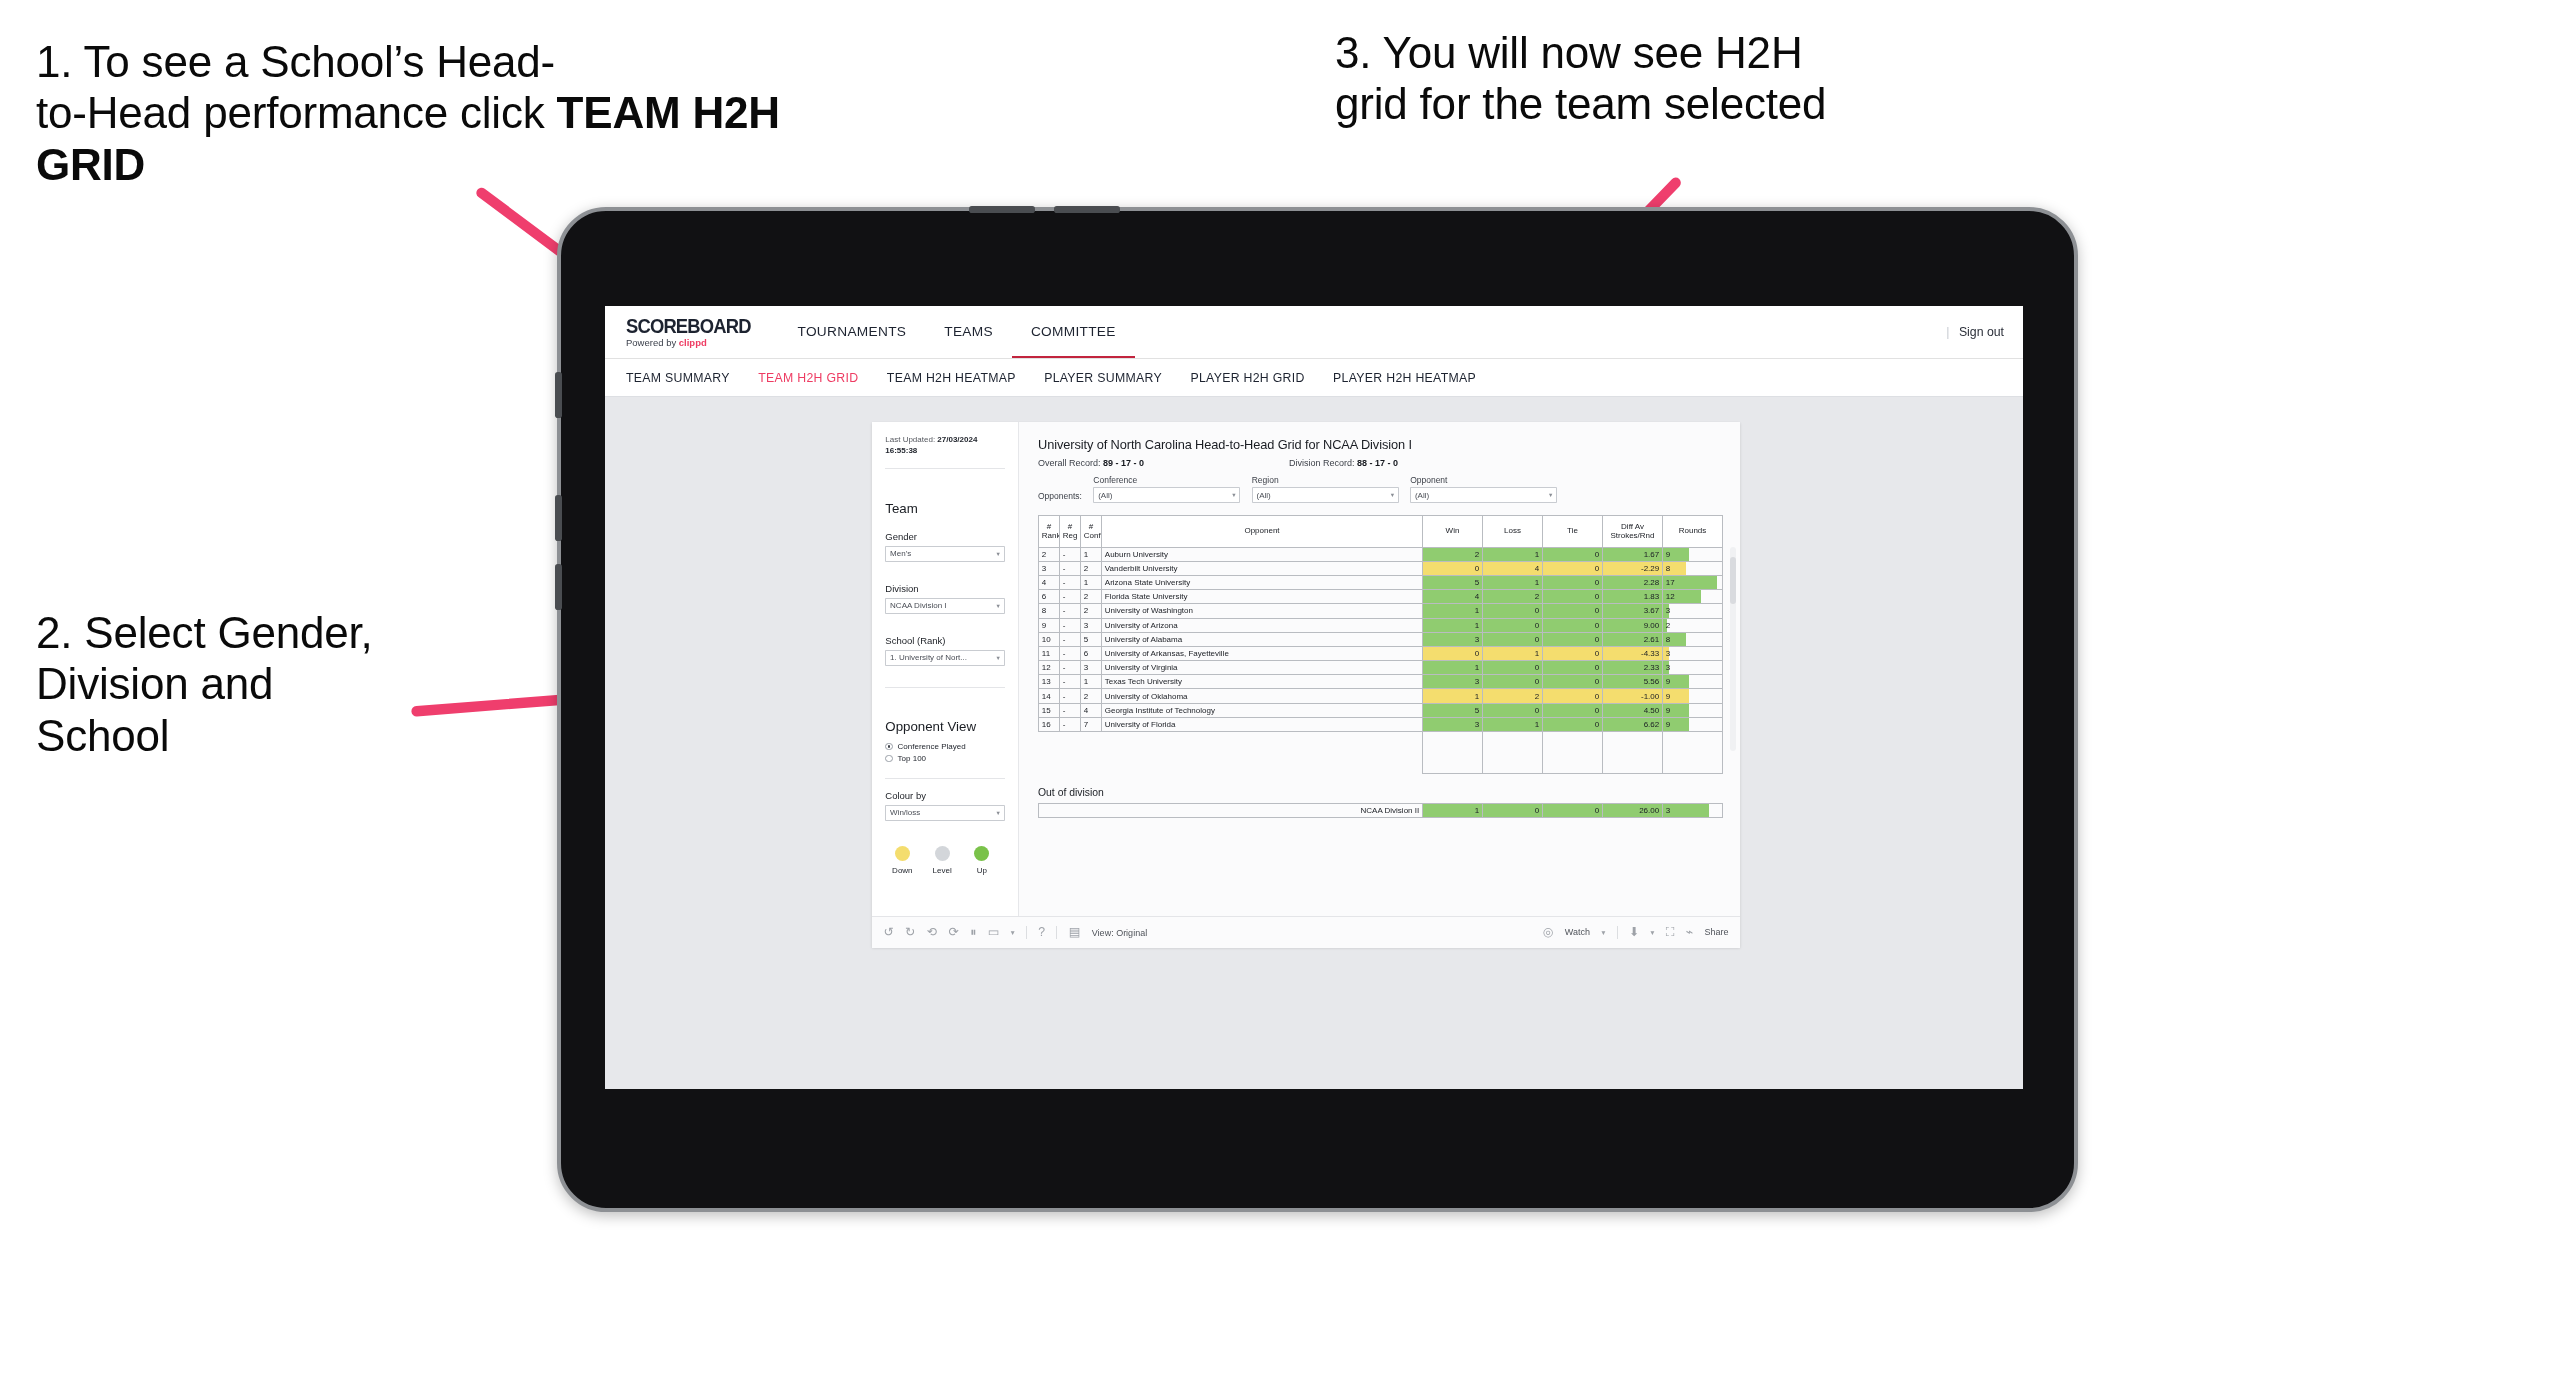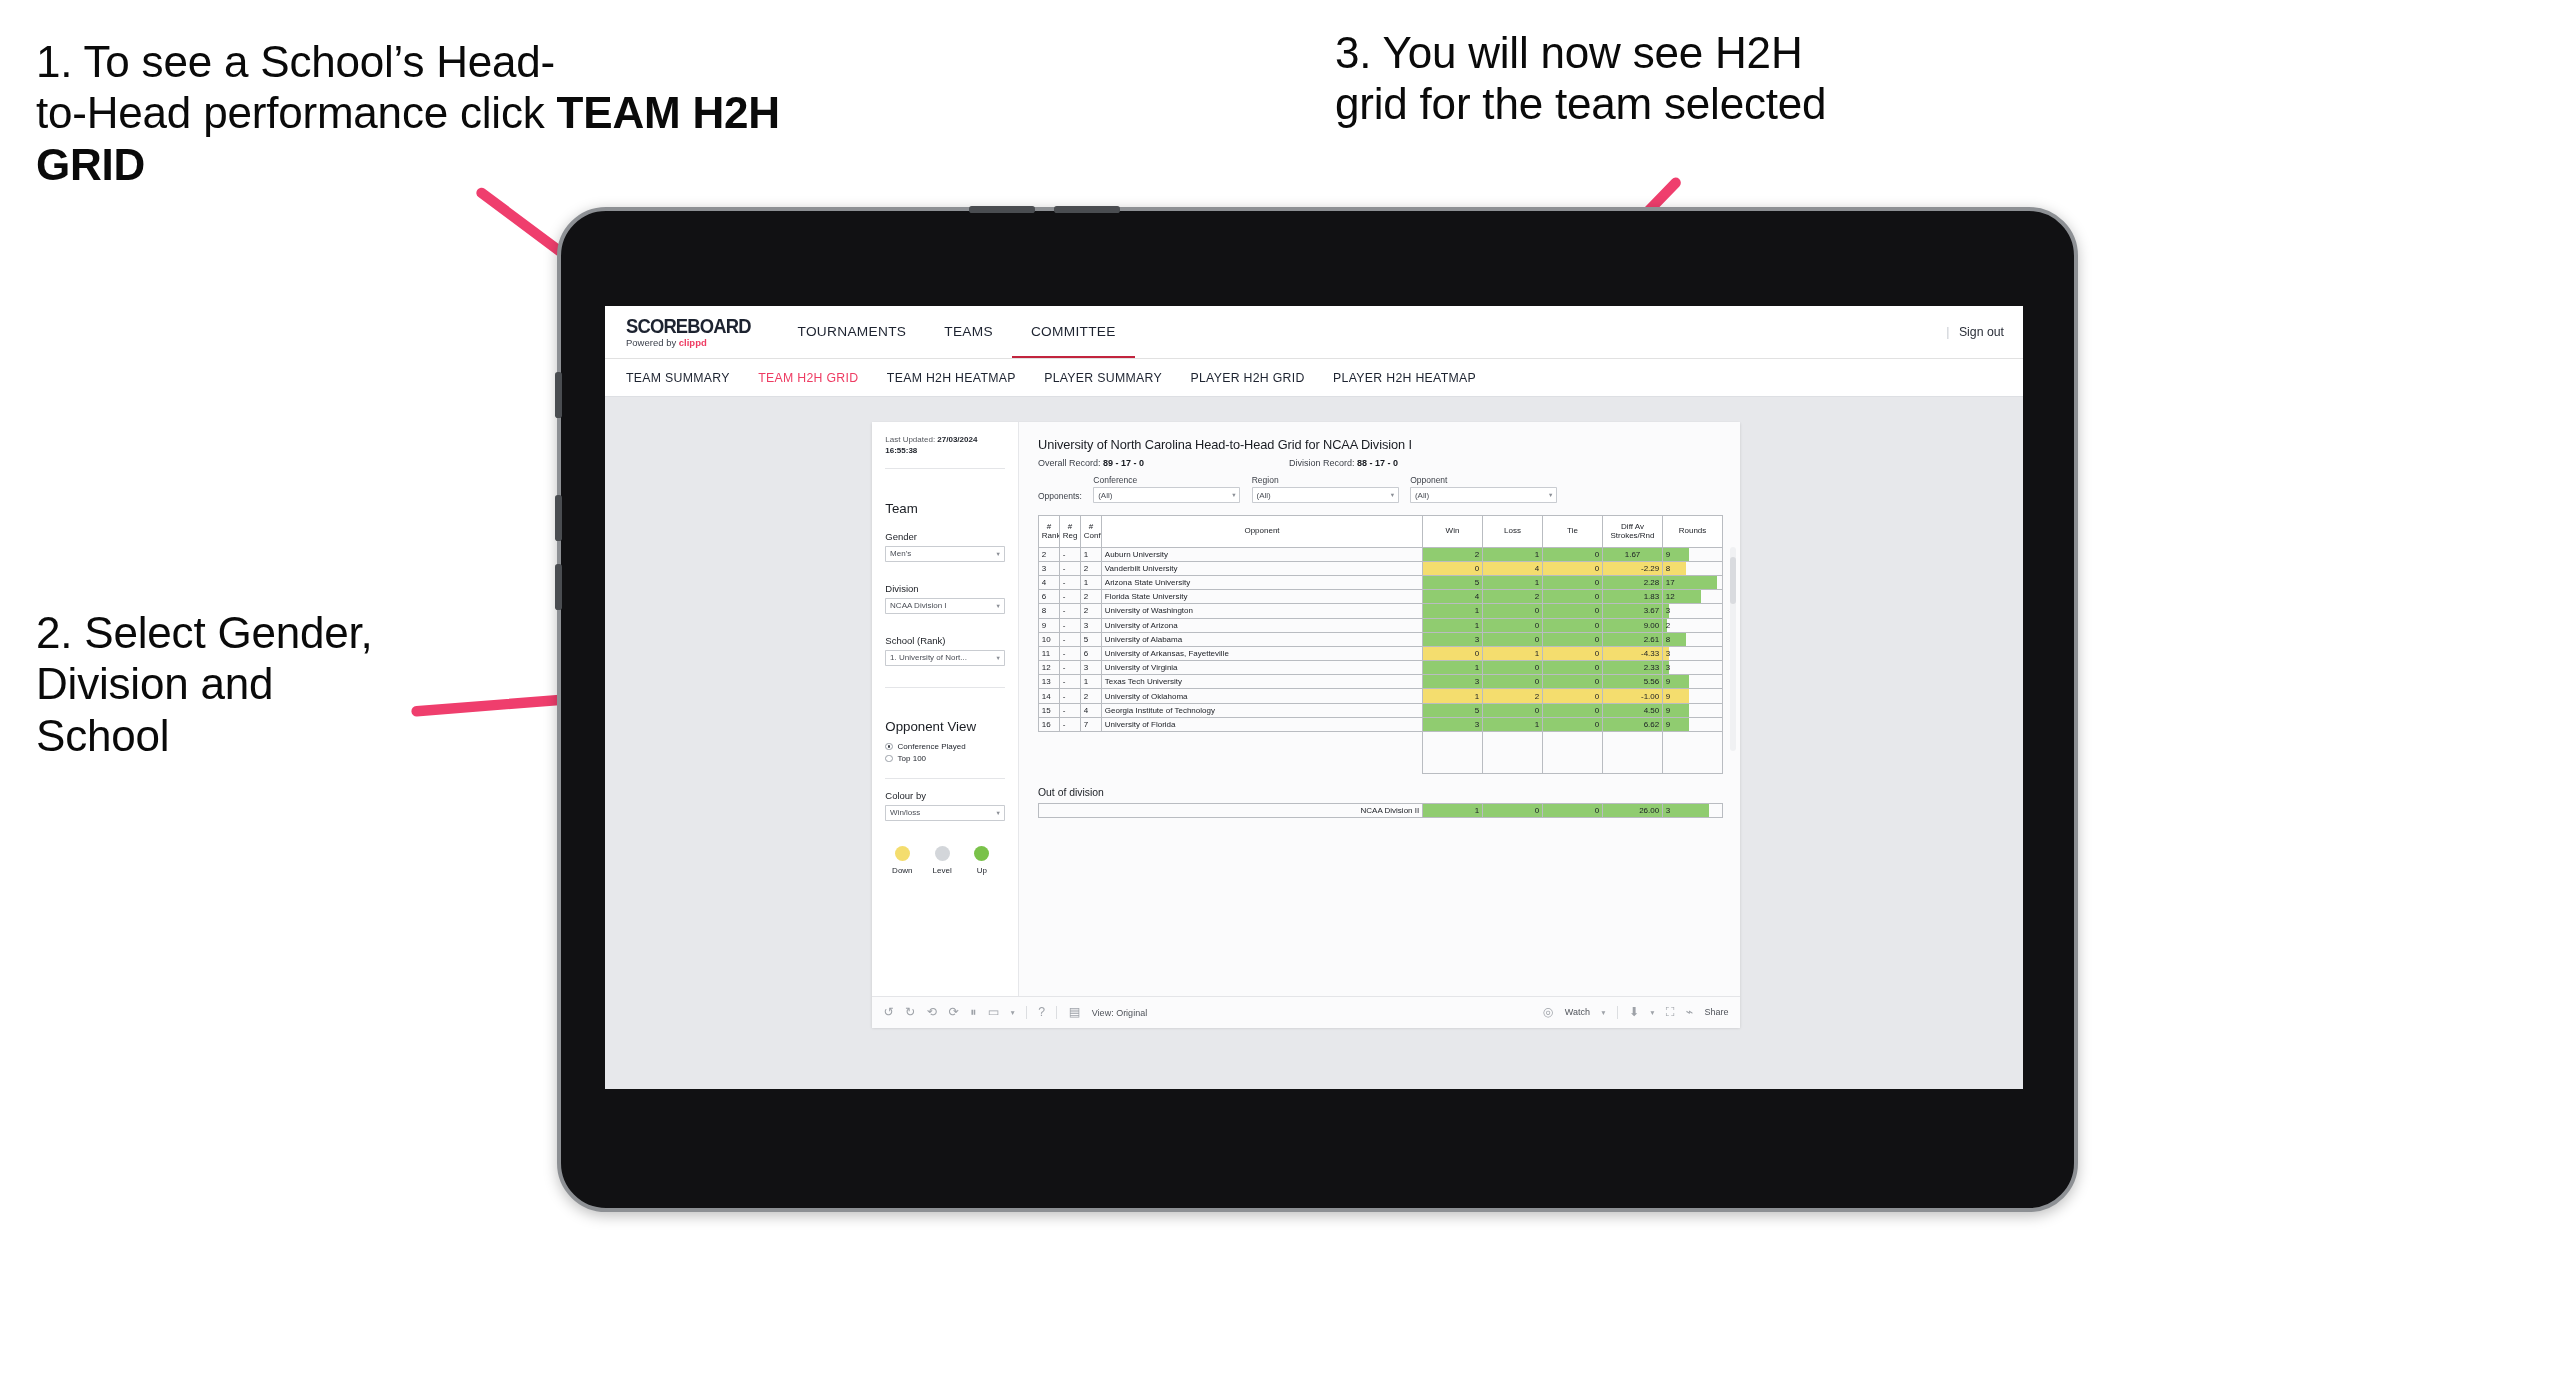--- a/index.html
+++ b/index.html
@@ -78,21 +78,21 @@
   .subnav{
     height:38px; background:#fff; display:flex; align-items:center;
     padding-left:21px; gap:28.4px; border-bottom:0.9px solid #dddfe3;
   }
   .subnav .item{ font-size:12.3px; letter-spacing:0.3px; color:#1d2330; cursor:pointer; }
   .subnav .item.active{ color:#ee3b62; }
 
   
   .canvas{ position:relative; height:692px; background:#e7e8eb; padding:23px 0 0 0; }
   .card{
-    position:absolute; left:267px; top:25px; width:868px; height:606px;
+    position:absolute; left:267px; top:25px; width:868px; height:526px;
     background:#fbfbfc; box-shadow:0 0.9px 2.8px rgba(0,0,0,.14);
     display:flex; flex-direction:column;
   }
   .card-body{ flex:1; display:flex; overflow:hidden; }
 
   
   .pane{
     width:147px; background:#fff; border-right:0.9px solid #e6e7ea;
     padding:13.3px 13.3px 0 13.3px; font-size:8.5px; color:#23272f;
   }
@@ -380,21 +380,21 @@
                   </thead>
                 <tbody id="grid-body">
                     <tr>
                       <td class="c" style="text-align:left;">2</td>
                       <td class="c" style="text-align:left;">-</td>
                       <td class="c" style="text-align:left;">1</td>
                       <td class="">Auburn University</td>
                       <td class="num" style="background:#90cc70;">2</td>
                       <td class="num" style="background:#90cc70;">1</td>
                       <td class="num" style="background:#90cc70;">0</td>
-                      <td class="num" style="background:#90cc70;text-align:center;">1.67</td>
+                      <td class="num" style="background:#90cc70;">1.67</td>
                       <td style="padding:0; position:relative;">
                         <div style="position:absolute;left:0;top:0;bottom:0;width:44%;background:#90cc70;"></div>
                         <div style="position:relative;padding:0.9px 2.8px;text-align:left;">9</div>
                       </td>
                     </tr>
                     <tr>
                       <td class="c" style="text-align:left;">3</td>
                       <td class="c" style="text-align:left;">-</td>
                       <td class="c" style="text-align:left;">2</td>
                       <td class="">Vanderbilt University</td>

